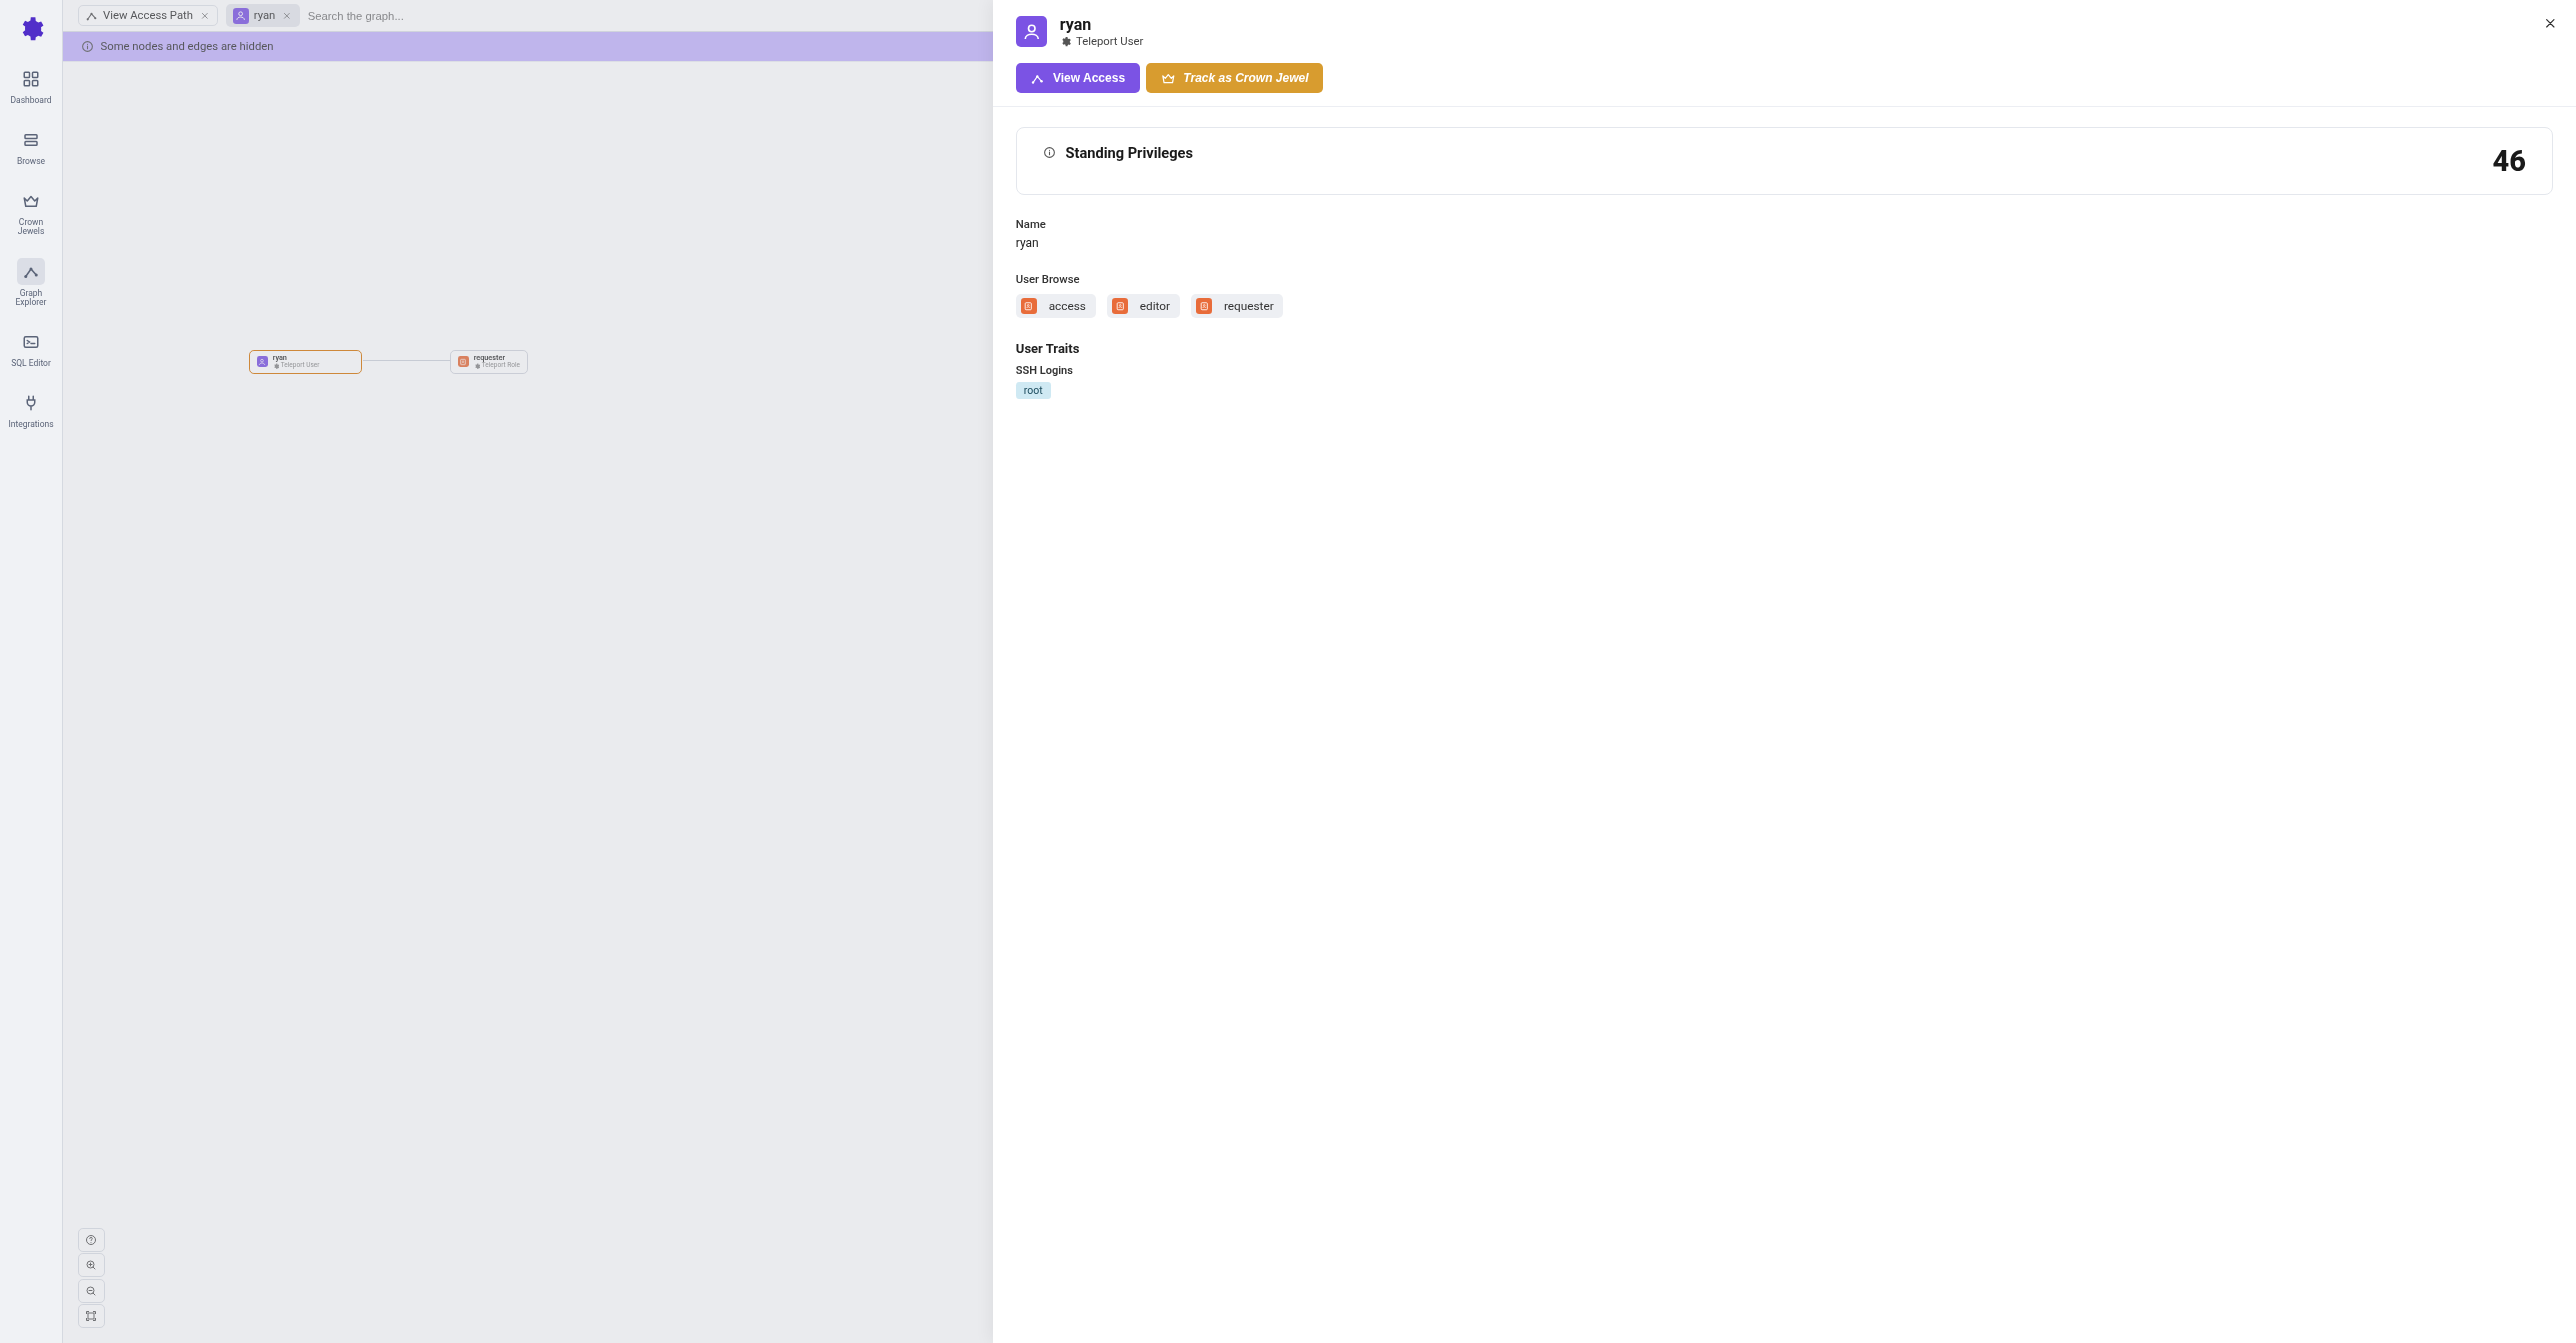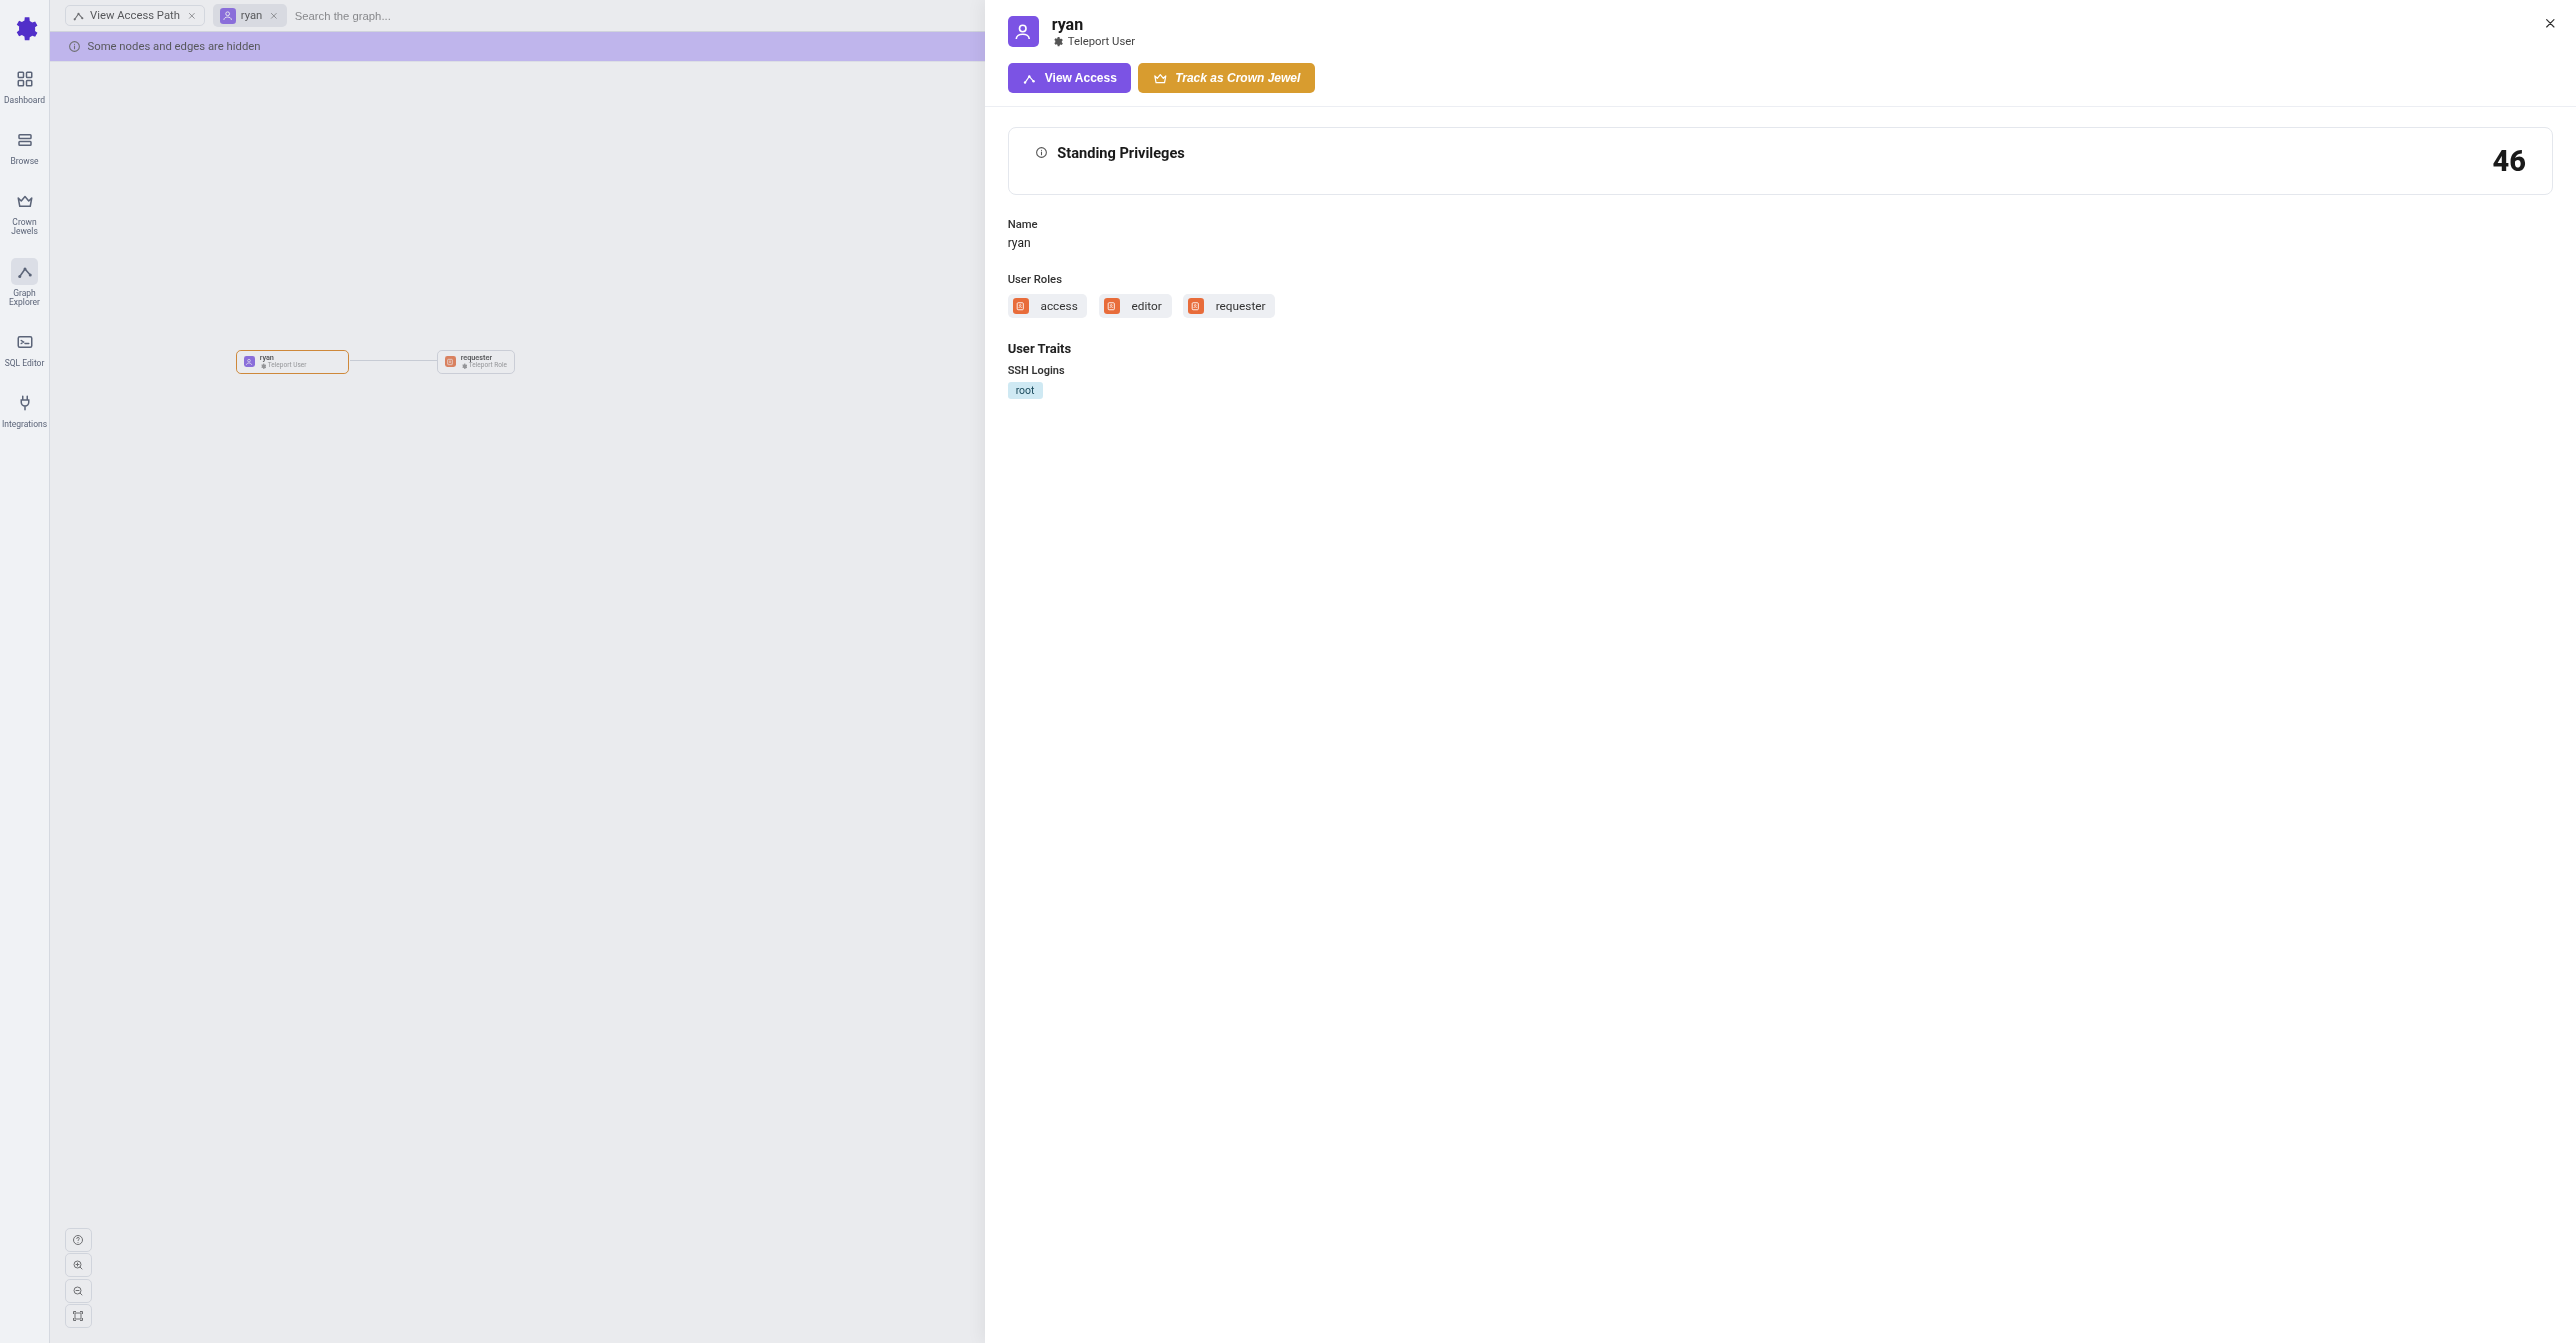--- a/index.html
+++ b/index.html
@@ -1,21 +1,21 @@
 <!DOCTYPE html>
 <html style="font-size:13px"><head>
   <meta charset="utf-8">
   <style>
     * { box-sizing: border-box; margin: 0; padding: 0; }
     html, body { height: 100%; font-family: -apple-system, BlinkMacSystemFont, "Segoe UI", Roboto, sans-serif; }
     body { display: flex; background: #fff; overflow: hidden; }
 
     
     .sidebar {
-      width: 50px;
+      width: 63px;
       background: #f0f2f5;
       border-right: 0.8px solid #d5d9e0;
       display: flex;
       flex-direction: column;
       align-items: center;
       padding-top: 14.6px;
       gap: 11.3px;
       flex-shrink: 0;
     }
     .sidebar .logo {
@@ -620,21 +620,21 @@
         </div>
         <div class="card-count">46</div>
       </div>
 
       <div class="section">
         <div class="field-label">Name</div>
         <div class="field-value">ryan</div>
       </div>
 
       <div class="section">
-        <div class="field-label">User Roles</div>
+        <div class="field-label">User Browse</div>
         <div class="role-chips">
           <span class="role-chip">
             <span class="role-ic">
                 <svg width="10.5" height="10.5" viewBox="0 0 13 13">
                   <use href="#i-role"></use>
                 </svg>
               </span>
             <span>access</span>
           </span>
           <span class="role-chip">

